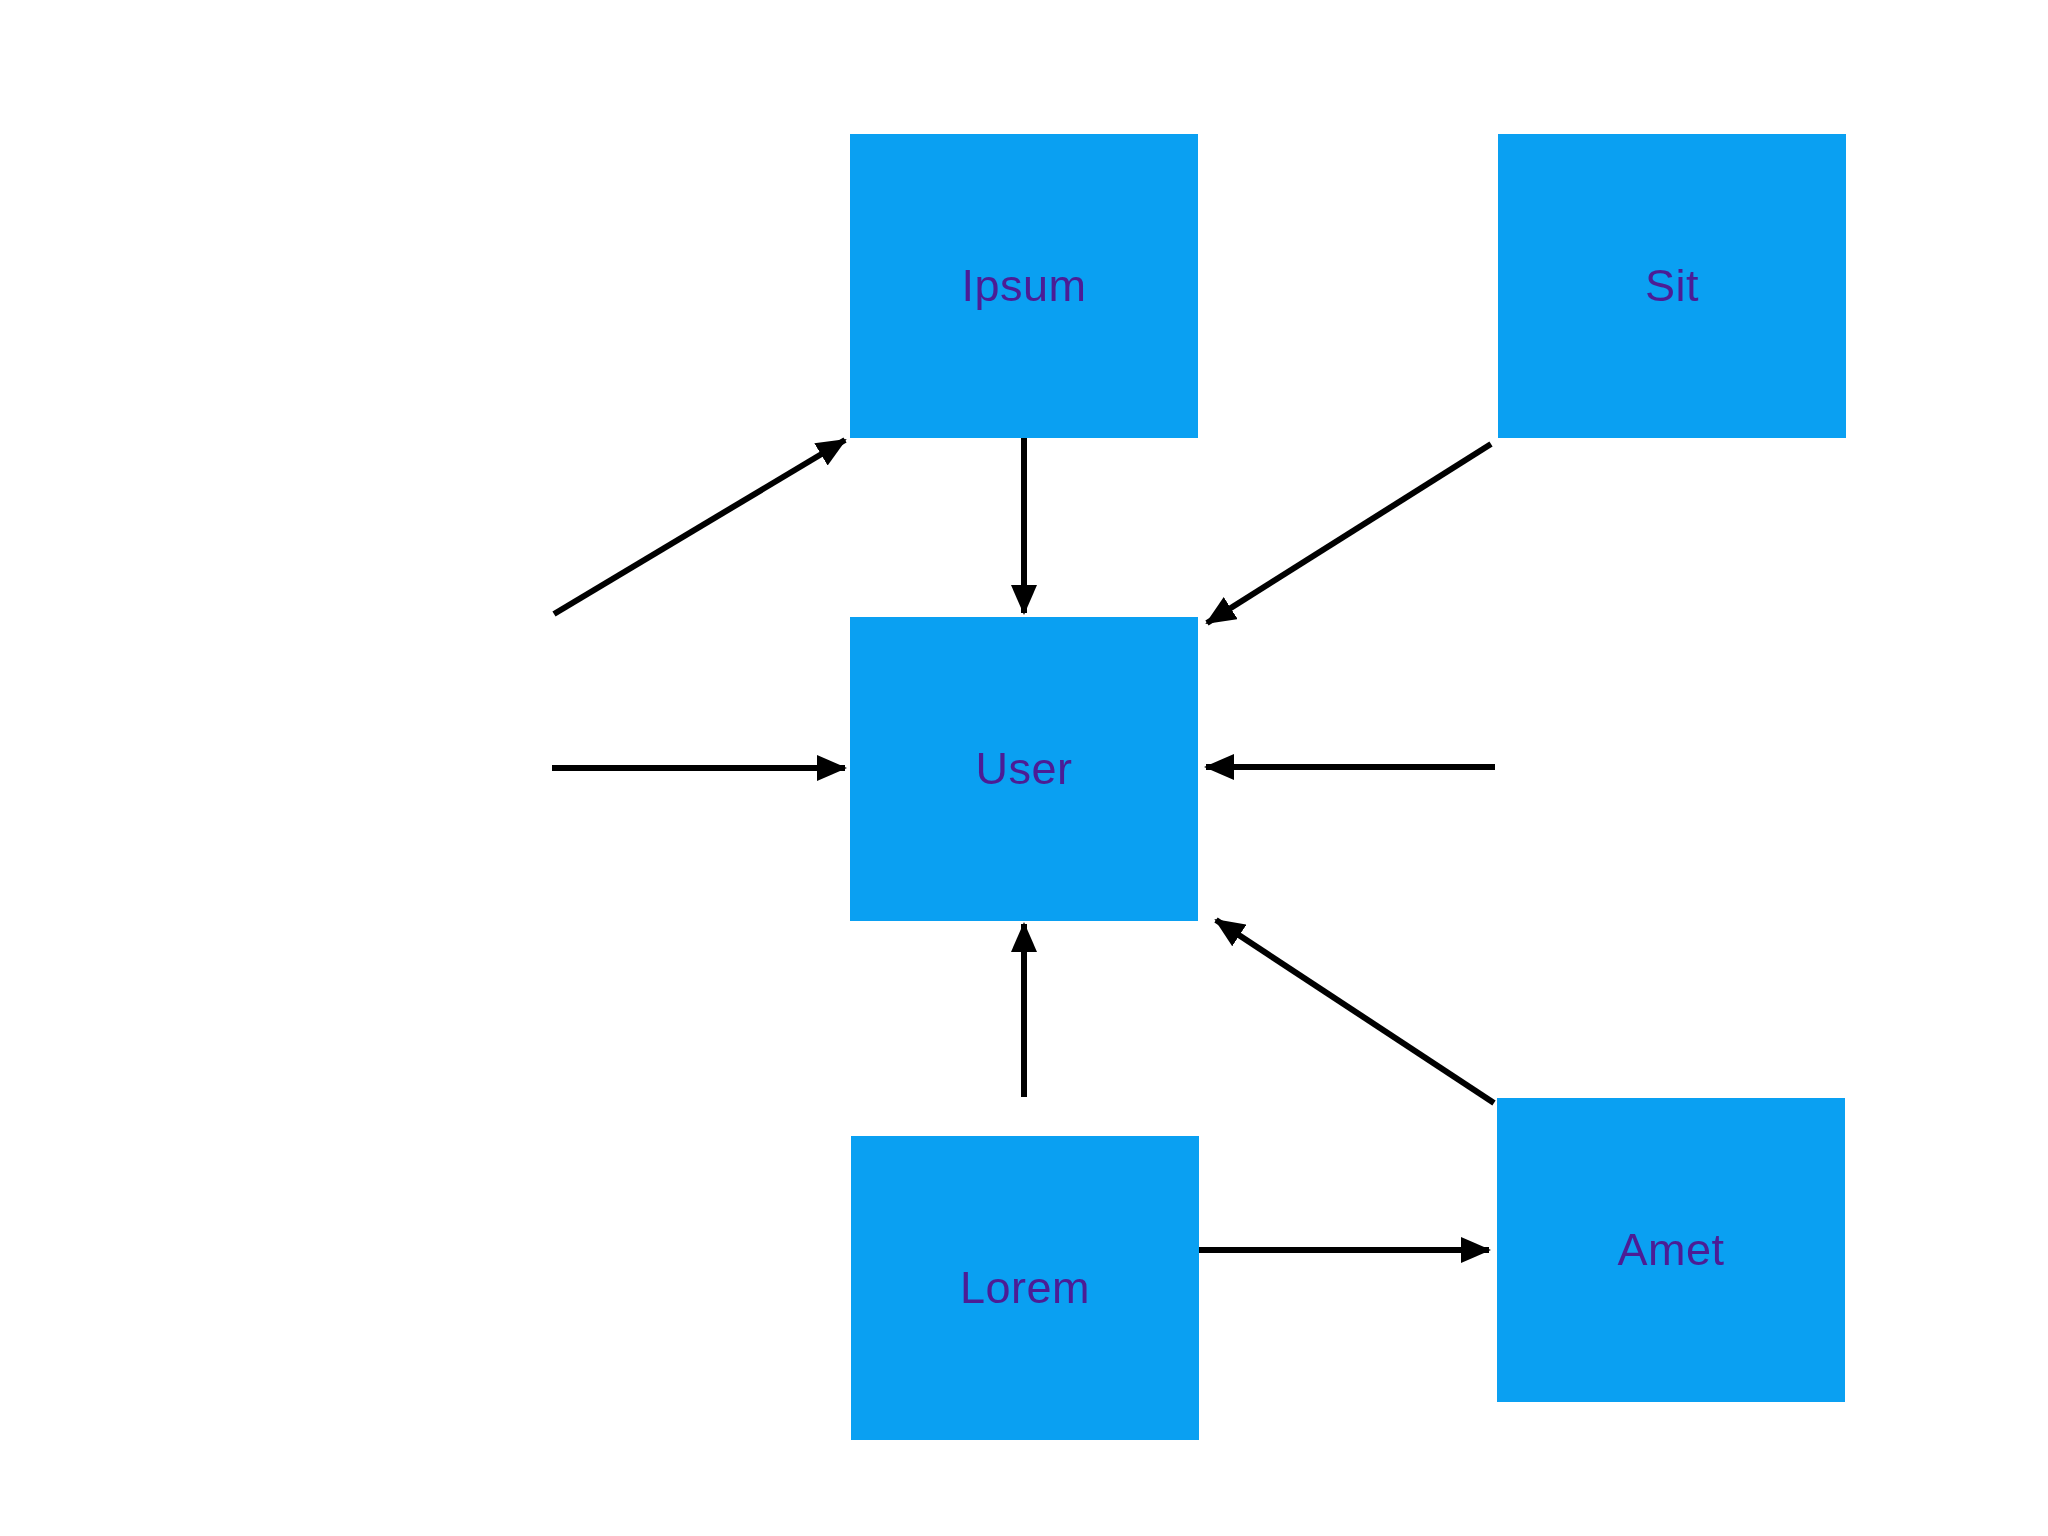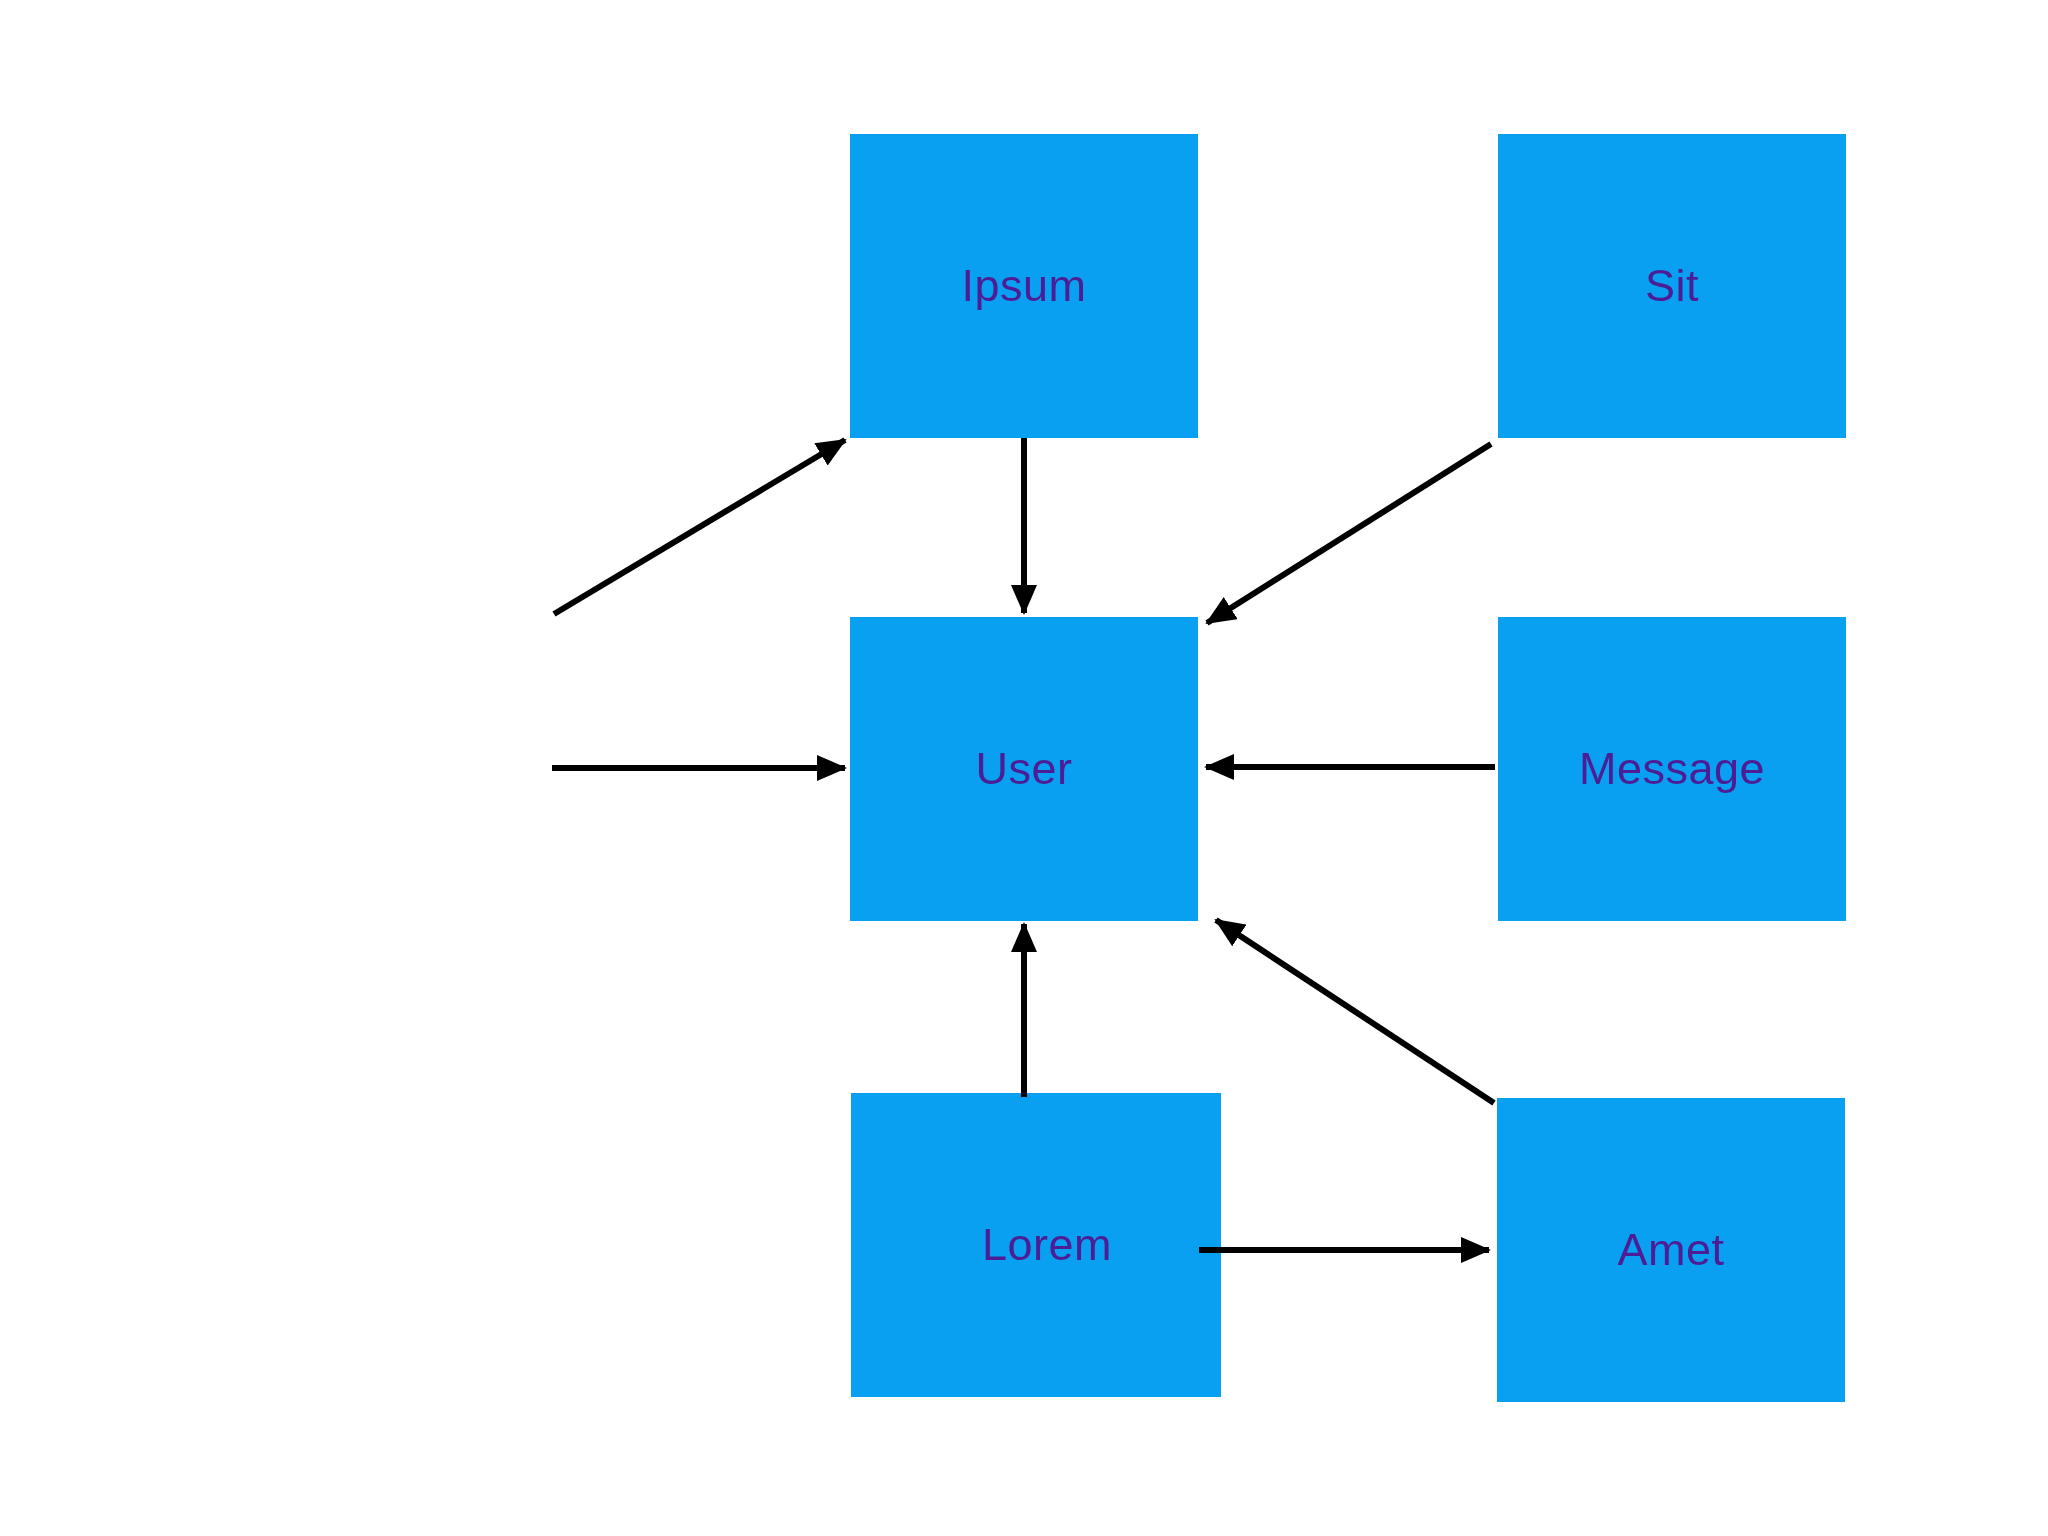--- a/index.html
+++ b/index.html
@@ -27,21 +27,21 @@
     font-size: 45px;
     font-weight: 400;
     letter-spacing: 0.5px;
     user-select: none;
   }
   .node-ipsum   { left: 850px;  top: 134px; }
   .node-sit     { left: 1498px; top: 134px; }
   .node-dolor   { left: 203px;  top: 617px; }
   .node-user    { left: 850px;  top: 617px; }
   .node-message { left: 1498px; top: 617px; }
-  .node-lorem   { left: 851px;  top: 1093px; padding-left: 22px; }
+  .node-lorem   { left: 851px;  top: 1136px; }
   .node-amet    { left: 1497px; top: 1098px; }
   .edges-layer {
     position: absolute;
     left: 0;
     top: 0;
     width: 2048px;
     height: 1536px;
     pointer-events: none;
   }
   .edge {
@@ -61,23 +61,20 @@
 
   <div class="node node-sit">
     <span>Sit</span>
   </div>
 
 
   <div class="node node-user">
     <span>User</span>
   </div>
 
-  <div class="node node-message">
-    <span>Message</span>
-  </div>
 
   <div class="node node-lorem">
     <span>Lorem</span>
   </div>
 
   <div class="node node-amet">
     <span>Amet</span>
   </div>
 
   <svg class="edges-layer" width="2048" height="1536" viewBox="0 0 2048 1536" xmlns="http://www.w3.org/2000/svg">

